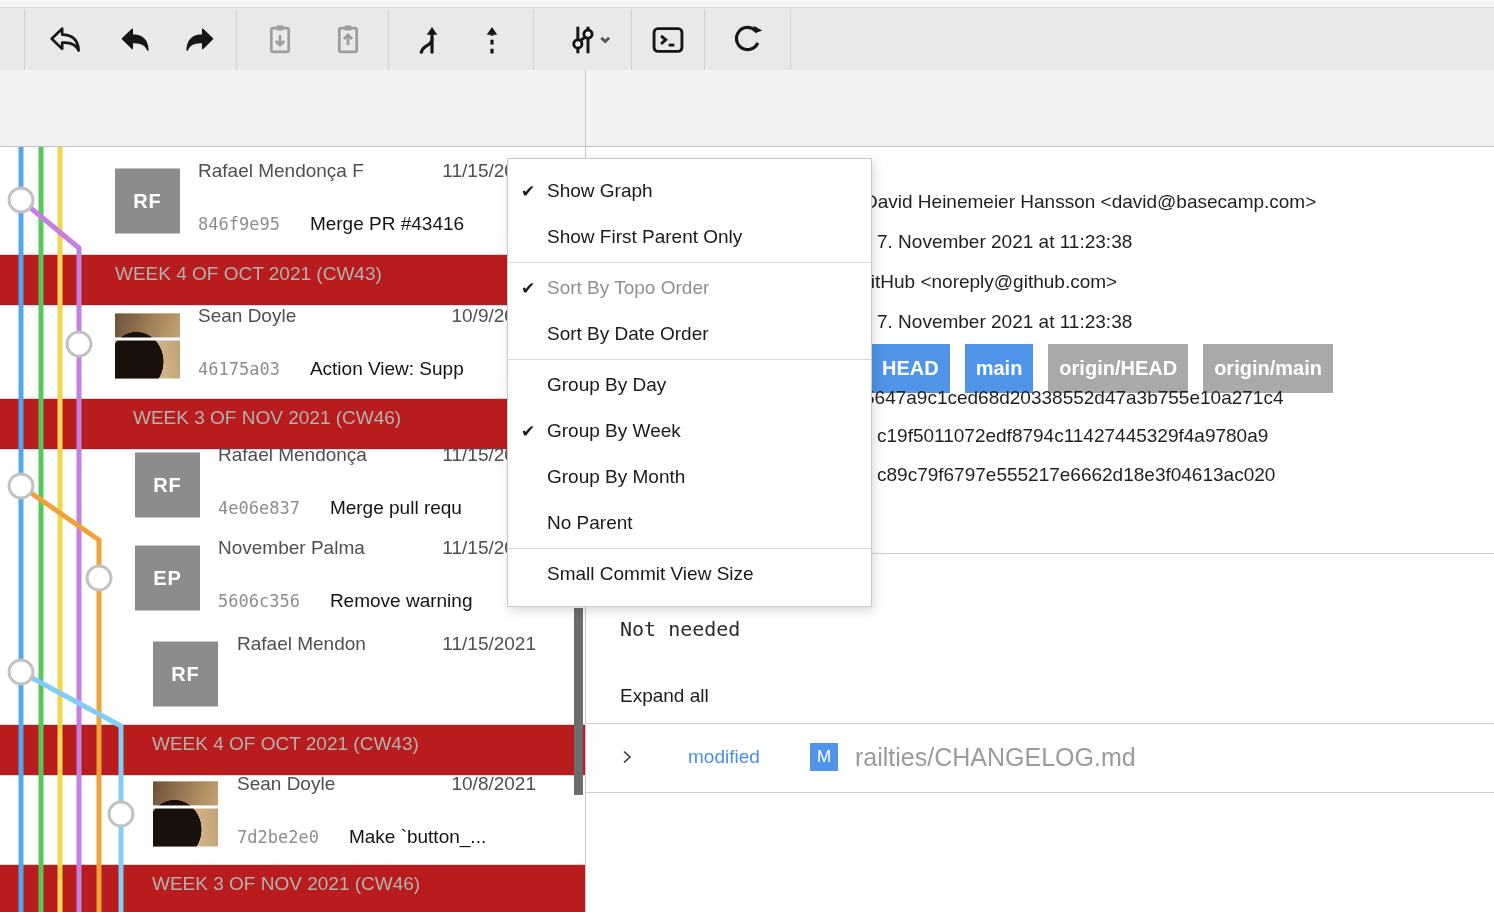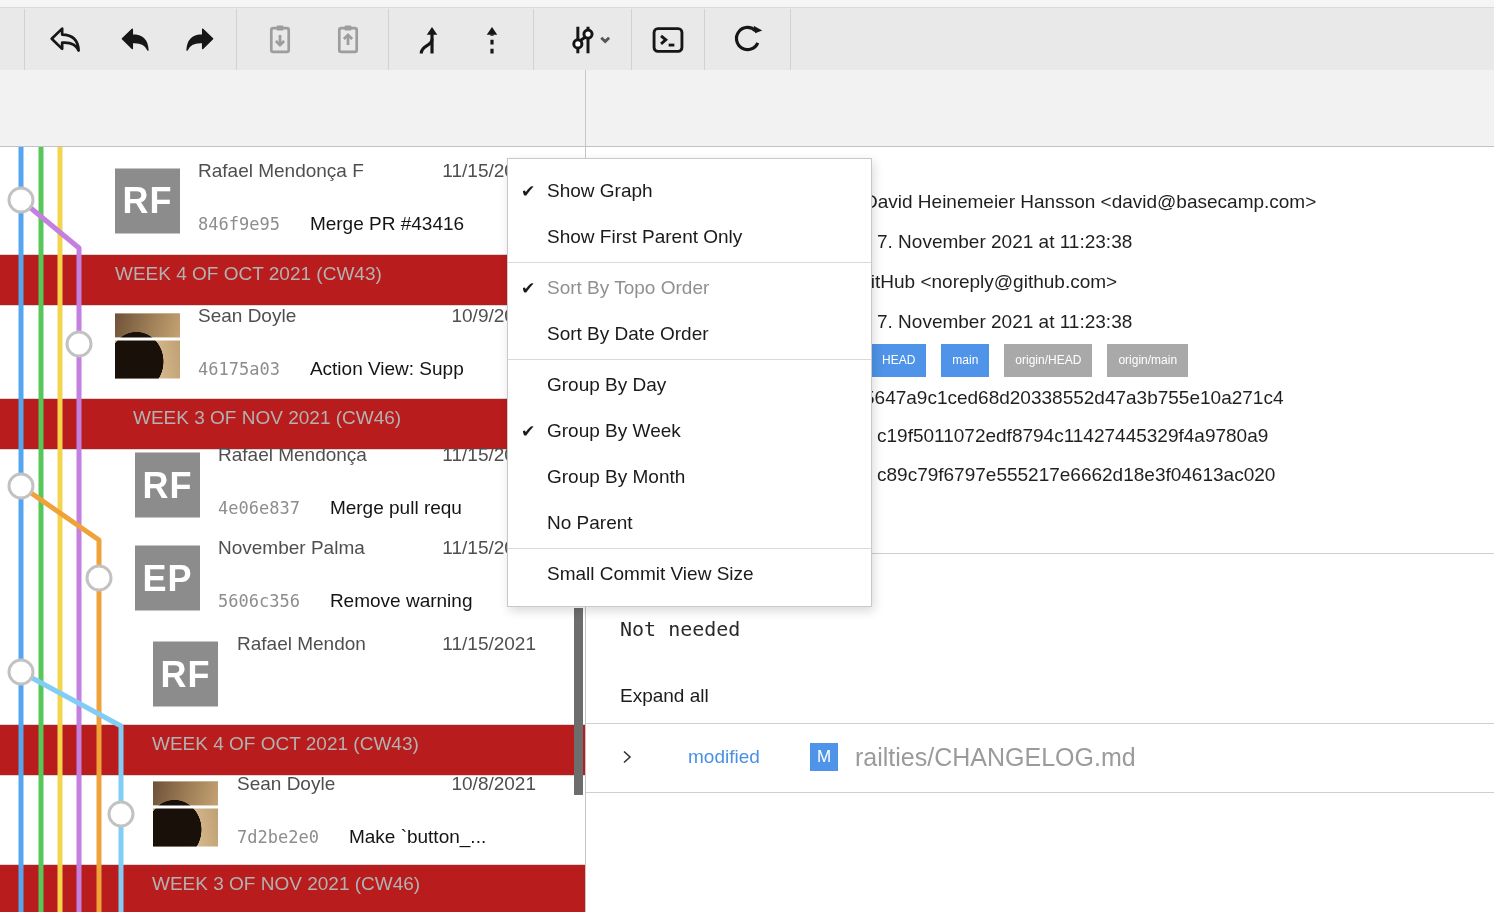--- a/index.html
+++ b/index.html
@@ -20,42 +20,42 @@
   .branch-title{left:70px;top:102px;height:28px;line-height:28px;font-size:20px;color:#1b1b1b;white-space:nowrap;}
   .menu-btn{left:483px;top:92px;width:75px;height:45px;border:1px solid #c6c6c6;box-sizing:border-box;
             display:flex;align-items:center;justify-content:center;background:transparent;}
   .commit-short{left:630px;top:102px;height:28px;line-height:28px;font-size:21px;color:#1b1b1b;}
   .panel-divider{left:585px;top:70px;width:1px;height:842px;background:#c6c6c6;}
 
   
   .left-panel{left:0;top:147px;width:585px;height:765px;background:#fff;overflow:hidden;}
   .commit-row{left:0;width:585px;}
   .avatar{top:50%;transform:translateY(-50%);width:65px;height:65px;position:absolute;}
-  .initials{background:#8c8c8c;color:#fff;font-size:36px;font-weight:bold;
+  .initials{background:#8c8c8c;color:#fff;font-size:20px;font-weight:bold;
             display:flex;align-items:center;justify-content:center;letter-spacing:1px;}
   .photo{background:
       linear-gradient(#ffffff,#ffffff) 0 24px/100% 3px no-repeat,
       radial-gradient(42% 46% at 33% 74%, #191009 0 98%, rgba(0,0,0,0) 100%),
       linear-gradient(105deg,#6e5138 0%,#a08058 55%,#c4a273 100%) 0 0/100% 24px no-repeat,
       linear-gradient(80deg,#c7a678 0%,#d8ba91 55%,#bb9c6e 100%);}
   .c-name{position:absolute;top:calc(50% - 43px);height:26px;line-height:26px;font-size:19px;color:#4f4f4f;white-space:nowrap;}
   .c-date{position:absolute;top:calc(50% - 43px);right:49px;height:26px;line-height:26px;font-size:19px;color:#4f4f4f;}
   .c-line2{position:absolute;top:calc(50% + 9px);height:27px;line-height:27px;white-space:nowrap;}
   .c-hash{font-family:"DejaVu Sans Mono",monospace;font-size:17px;color:#8d8d8d;margin-right:30px;}
   .c-msg{font-size:19px;color:#141414;}
   .week-sep{left:0;width:585px;height:52px;background:#b91c1c;border-top:1px solid #d6d6d6;border-bottom:1px solid #d6d6d6;box-sizing:border-box;}
   .week-sep span{position:absolute;top:0;height:38px;line-height:38px;font-size:19px;color:#b2b2b2;white-space:nowrap;}
   .graph-svg{left:0;top:0;pointer-events:none;}
   .scroll-thumb{left:574px;top:608px;width:9px;height:187px;background:#6d6d6d;}
 
   
   .right-panel{left:586px;top:147px;width:908px;height:765px;background:#fff;overflow:hidden;}
   .detail-line{position:absolute;height:26px;line-height:26px;font-size:19px;color:#1f1f1f;white-space:nowrap;}
   .refs-row{position:absolute;display:flex;gap:15px;}
-  .ref-badge{height:33px;line-height:33px;padding:0 11px;font-size:12px;color:#fff;white-space:nowrap;}
+  .ref-badge{height:33px;line-height:33px;padding:8px 11px;font-size:20px;color:#fff;white-space:nowrap;font-weight:bold;}
   .ref-local{background:#4f94e8;}
   .ref-remote{background:#a9a9a9;}
   .hr{position:absolute;left:0;width:908px;height:1px;background:#cfcfcf;}
   .msg-text{position:absolute;font-family:"DejaVu Sans Mono",monospace;font-size:20px;color:#2a2a2a;height:28px;line-height:28px;white-space:pre;}
   .expand-link{position:absolute;font-size:19px;color:#1b1b1b;height:26px;line-height:26px;}
   .file-chevron{position:absolute;}
   .file-status{position:absolute;font-size:19px;color:#4a90e2;height:26px;line-height:26px;}
   .file-badge{position:absolute;width:28px;height:28px;background:#4f94e8;color:#fff;font-size:17px;
               display:flex;align-items:center;justify-content:center;}
   .file-path{position:absolute;font-size:25px;color:#9b9b9b;height:26px;line-height:26px;white-space:nowrap;}

